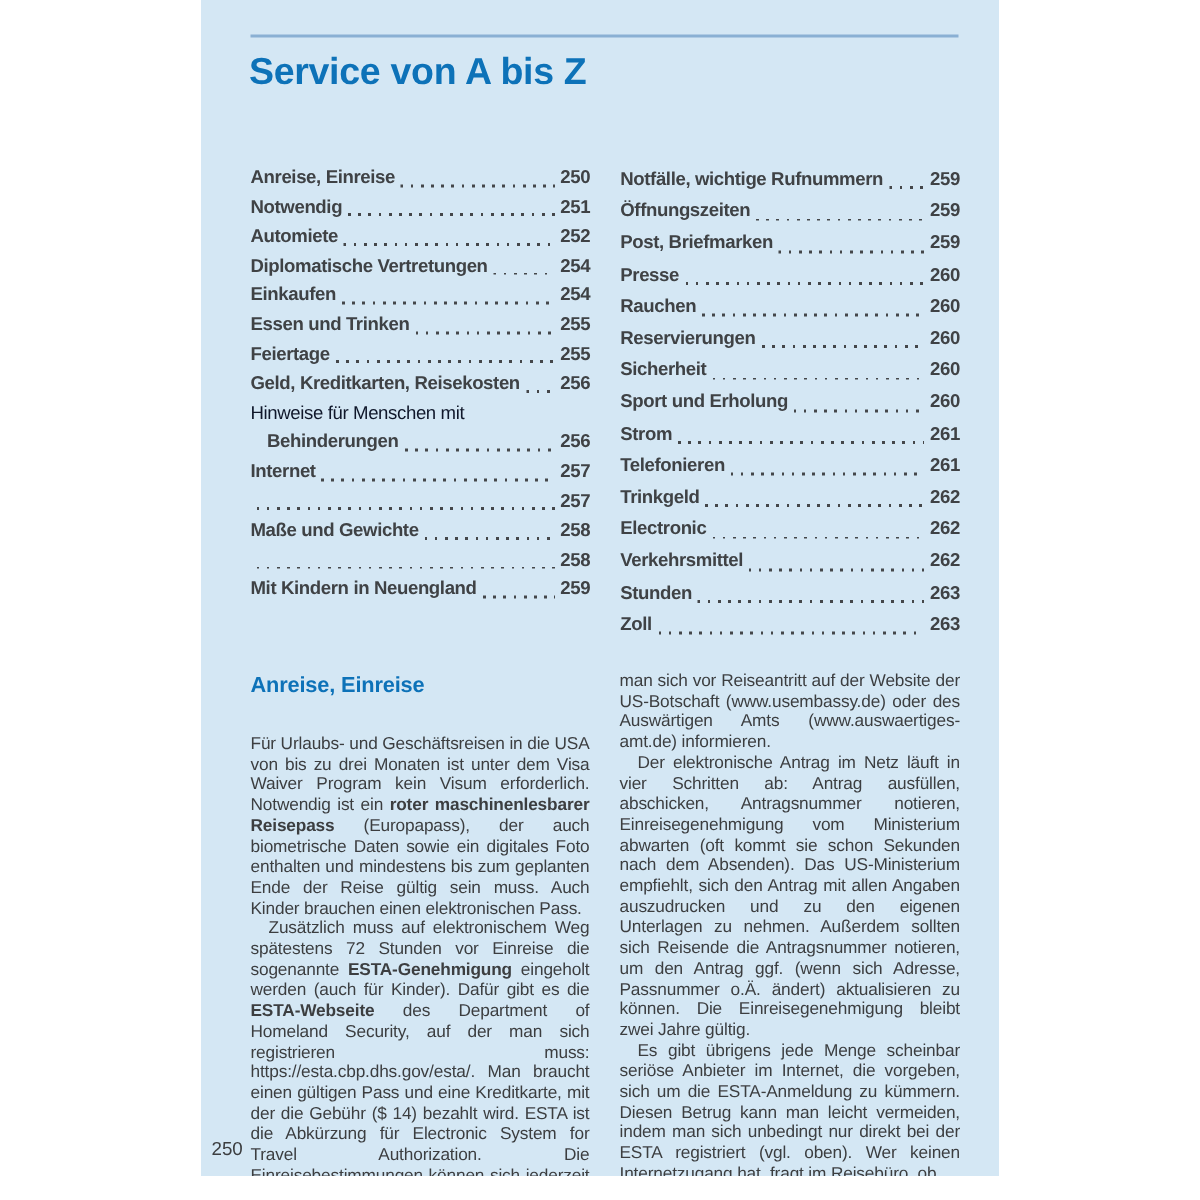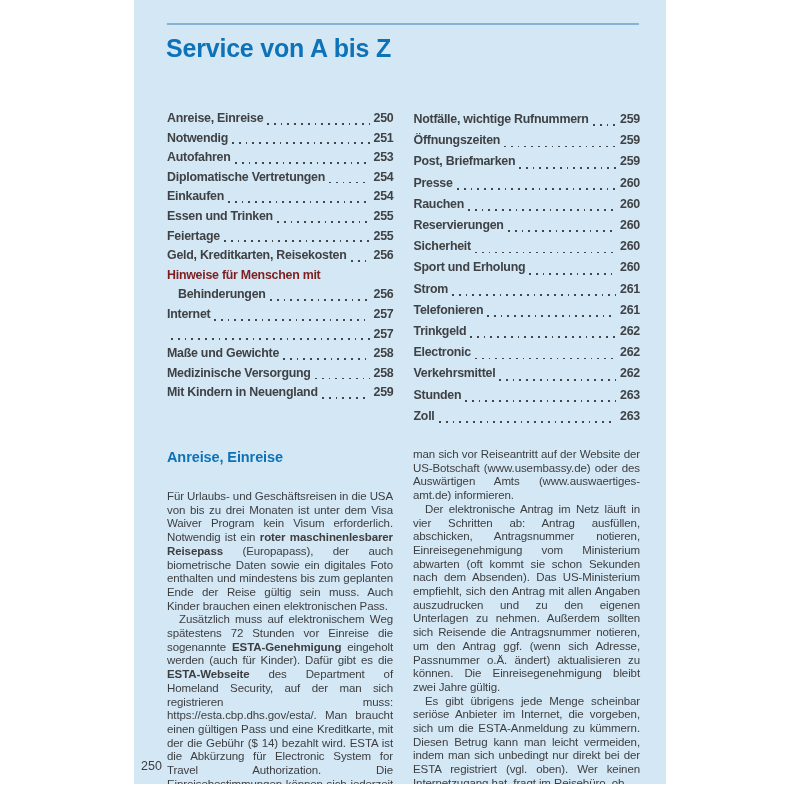--- a/index.html
+++ b/index.html
@@ -26,21 +26,21 @@
     display:flex; gap:20px;
   }
   .toc-col { flex:1 1 0; min-width:0; }
   .toc-col.left .toc-row, .toc-col.left .toc-wrapline { line-height:19.6px; }
   .toc-col.right .toc-row { line-height:21.2px; }
   .toc-row {
     display:flex; color:#3f4245; font-weight:bold;
     font-size:12.4px; letter-spacing:-0.25px;
   }
   .toc-wrapline {
-    color:#7f1d1d; font-weight:bold; font-size:12.4px; letter-spacing:-0.25px;
+    color:#0f172a; font-weight:normal; font-size:12.4px; letter-spacing:-0.25px;
     white-space:nowrap;
   }
   .toc-row .lbl { white-space:nowrap; }
   .toc-row.wrap2 .lbl { padding-left:11px; }
   .toc-row .leader {
     flex:1 1 auto; min-width:6px; margin:0 4px 4px 4px; align-self:flex-end;
     height:1.8px;
     background:repeating-linear-gradient(to right, #44474a 0 1.8px, transparent 1.8px 6.8px);
   }
   .toc-row .pg { white-space:nowrap; }
@@ -76,23 +76,23 @@
           <span class="lbl">Anreise, Einreise</span>
           <span class="leader"></span>
           <span class="pg">250</span>
         </div>
         <div class="toc-row">
           <span class="lbl">Notwendig</span>
           <span class="leader"></span>
           <span class="pg">251</span>
         </div>
         <div class="toc-row">
-          <span class="lbl">Autofahren</span>
-          <span class="leader"></span>
-          <span class="pg">253</span>
+          <span class="lbl">Automiete</span>
+          <span class="leader"></span>
+          <span class="pg">252</span>
         </div>
         <div class="toc-row">
           <span class="lbl">Diplomatische Vertretungen</span>
           <span class="leader"></span>
           <span class="pg">254</span>
         </div>
         <div class="toc-row">
           <span class="lbl">Einkaufen</span>
           <span class="leader"></span>
           <span class="pg">254</span>
@@ -126,21 +126,20 @@
         <div class="toc-row">
           <span class="leader"></span>
           <span class="pg">257</span>
         </div>
         <div class="toc-row">
           <span class="lbl">Maße und Gewichte</span>
           <span class="leader"></span>
           <span class="pg">258</span>
         </div>
         <div class="toc-row">
-          <span class="lbl">Medizinische Versorgung</span>
           <span class="leader"></span>
           <span class="pg">258</span>
         </div>
         <div class="toc-row">
           <span class="lbl">Mit Kindern in Neuengland</span>
           <span class="leader"></span>
           <span class="pg">259</span>
         </div>
       </div>
     <div class="toc-col right" id="toc-right">

